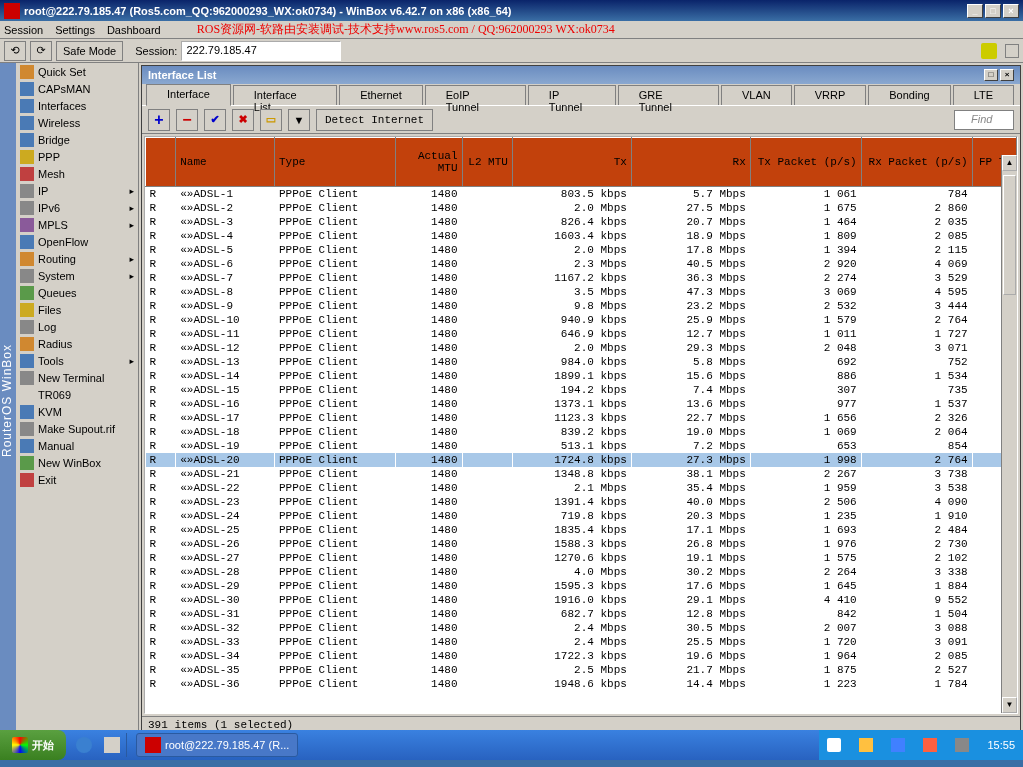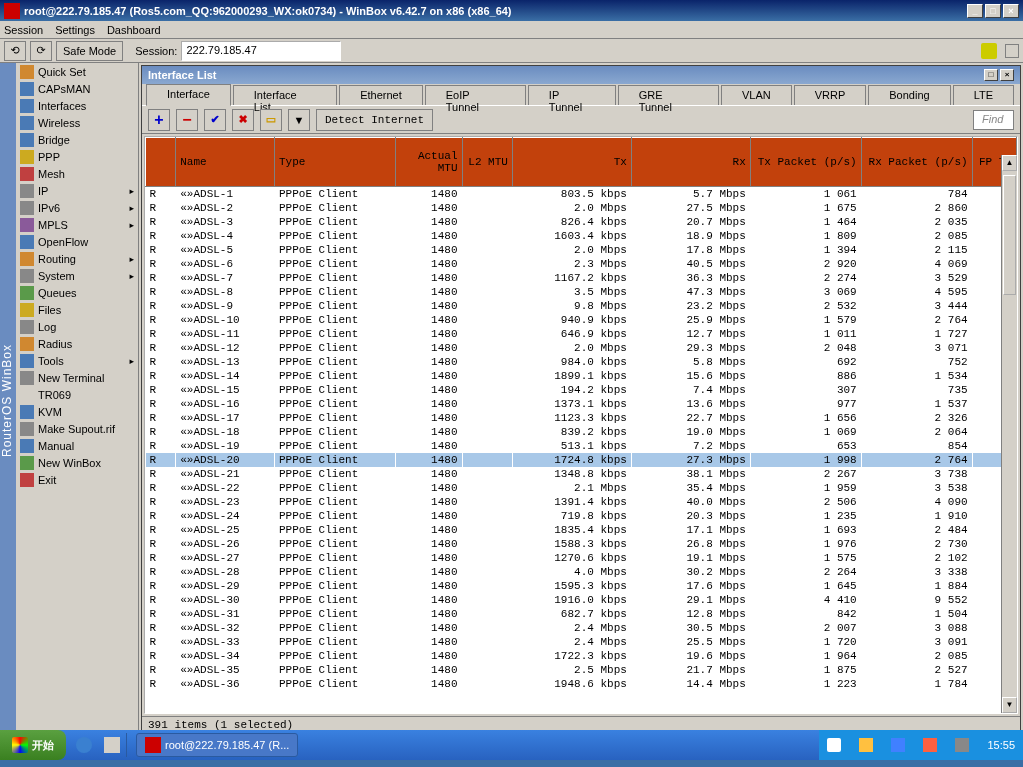--- a/index.html
+++ b/index.html
@@ -32,21 +32,21 @@
 .tabrow { height:22px; background:#d4d0c8; display:flex; align-items:flex-end; padding:0 4px; border-bottom:1px solid #fff; }
 .tab { height:20px; padding:3px 20px 0; border:1px solid #808080; border-bottom:none; background:#d4d0c8; margin-right:2px; cursor:default; }
 .tab.active { background:#d4d0c8; border-bottom:1px solid #d4d0c8; margin-bottom:-1px; height:22px; font-weight:normal; }
 .iface-toolbar { height:28px; display:flex; align-items:center; padding:2px 6px; gap:6px; border-bottom:1px solid #808080; }
 .tbtn { width:22px; height:22px; border:1px solid #808080; background:#d4d0c8; display:flex; align-items:center; justify-content:center; font-weight:bold; cursor:default; }
 .tbtn.plus { color:#00c; font-size:16px; }
 .tbtn.minus { color:#c00; font-size:16px; }
 .tbtn.check { color:#00c; }
 .tbtn.x { color:#c00; }
 .tbtn.txt { width:auto; padding:0 8px; font-weight:normal; font-family:"Courier New"; }
-.find-box { margin-left:auto; width:41px; height:20px; border:1px solid #808080; background:#fff; color:#888; font-style:italic; padding:2px 8px; text-align:left; }
+.find-box { margin-left:auto; width:60px; height:20px; border:1px solid #808080; background:#fff; color:#888; font-style:italic; padding:2px 16px; text-align:left; }
 .grid-wrap { flex:1; overflow:hidden; position:relative; border:1px inset #fff; margin:2px; background:#fff; }
 .grid { width:100%; border-collapse:collapse; table-layout:fixed; }
 .grid th { height:18px; background:#c2410c; border:1px solid #808080; border-top:1px solid #fff; border-left:1px solid #fff; font-weight:normal; text-align:left; padding:12px 4px; font-family:"Courier New",monospace; overflow:hidden; }
 .grid th.num { text-align:right; }
 .grid td { height:14px; padding:0 4px; font-family:"Courier New",monospace; white-space:nowrap; overflow:hidden; border-right:1px solid transparent; }
 .grid td.num { text-align:right; }
 .grid tr.sel td { background:#a8c8e8; }
 .status-row { height:18px; border-top:1px solid #808080; padding:2px 6px; font-family:"Courier New"; background:#d4d0c8; }
 .taskbar { position:absolute; bottom:7px; left:0; right:0; height:30px; background:linear-gradient(#3a81e0,#2862c0); display:flex; align-items:center; color:#fff; }
 .start-btn { height:30px; background:linear-gradient(#5aa040,#3a8020); padding:0 12px; display:flex; align-items:center; font-weight:bold; gap:4px; border-radius:0 8px 8px 0; }
@@ -69,20 +69,21 @@
     <div class="winbtn">_</div>
     <div class="winbtn">□</div>
     <div class="winbtn">×</div>
   </div>
 </div>
 
 <div class="menubar">
   <span class="menu-item">Session</span>
   <span class="menu-item">Settings</span>
   <span class="menu-item">Dashboard</span>
+  <span class="banner">ROS资源网-软路由安装调试-技术支持www.ros5.com / QQ:962000293 WX:ok0734</span>
 </div>
 
 <div class="toolbar">
   <div class="btn icon-only">⟲</div>
   <div class="btn icon-only">⟳</div>
   <div class="btn">
       <span>Safe Mode</span>
     </div>
   <span class="session-label">Session:</span>
   <div class="session-box">222.79.185.47</div>

